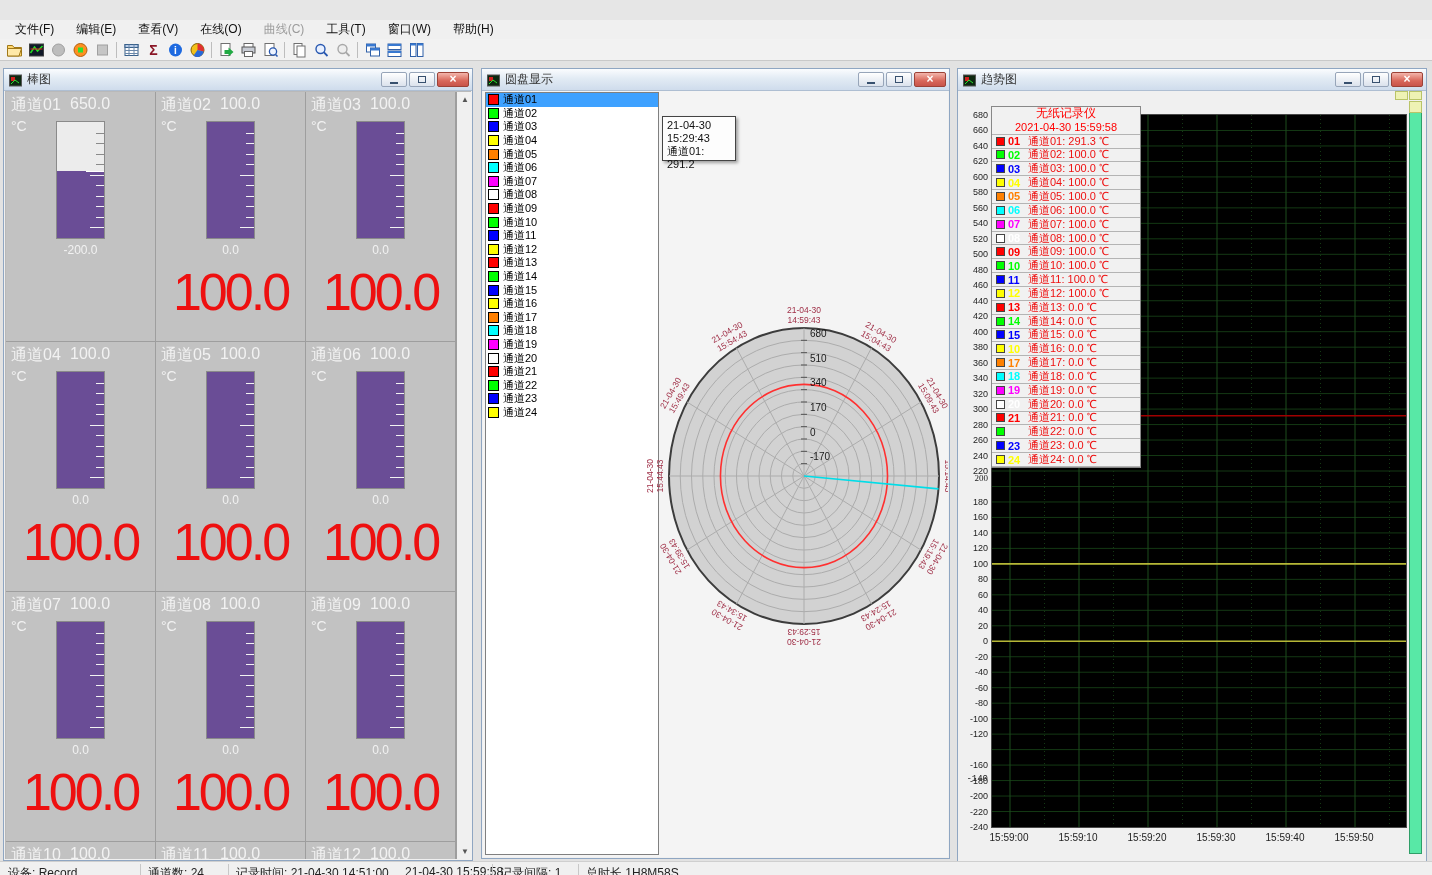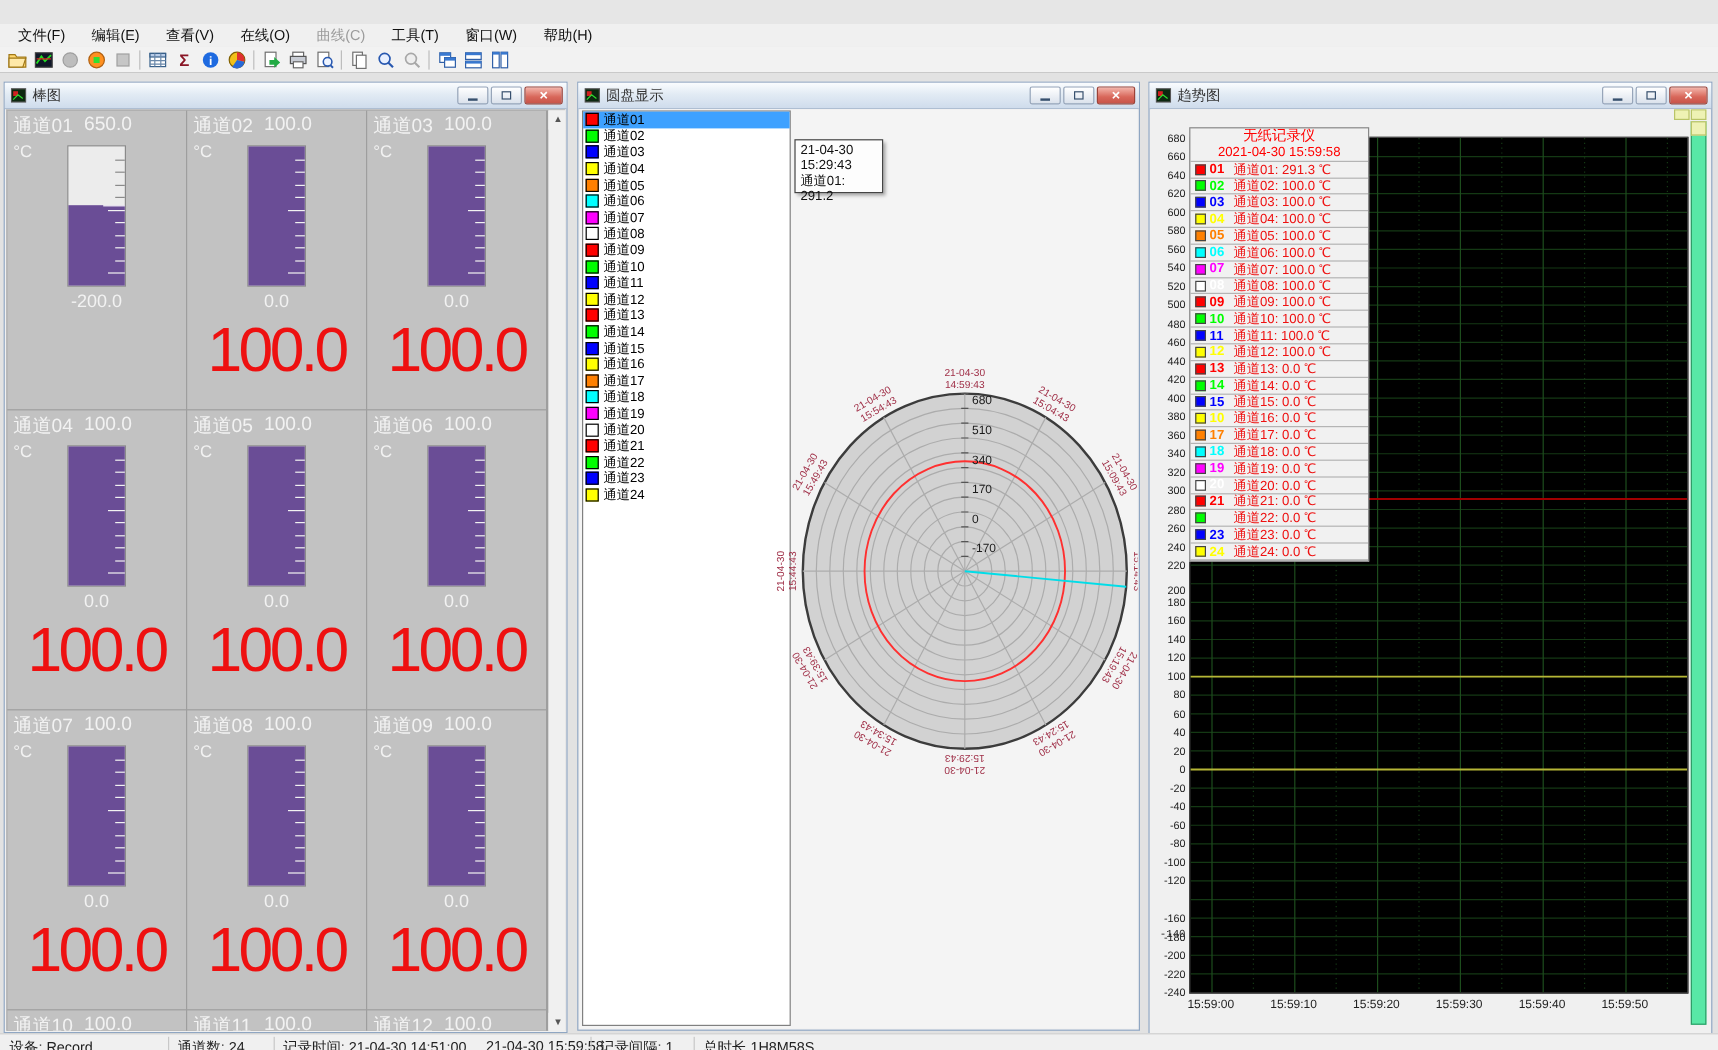--- a/index.html
+++ b/index.html
@@ -40,21 +40,21 @@
 
   
   .cells{position:absolute;left:1px;top:1px;width:451px;height:768px;overflow:hidden;background:#9e9e9e;display:grid;grid-template-columns:repeat(3,149px);grid-auto-rows:249px;gap:1px;}
   .bar-cell{position:relative;background:#c2c2c2;overflow:hidden;}
   .bc-name{position:absolute;left:5px;top:3px;width:56px;height:20px;overflow:hidden;white-space:nowrap;font-size:16px;color:#f2f2f2;}
   .bc-max{position:absolute;left:64px;top:3px;font-size:16px;color:#f2f2f2;}
   .bc-unit{position:absolute;left:5px;top:26px;font-size:14px;color:#f2f2f2;}
   .bc-frame{position:absolute;left:50px;top:29px;width:49px;height:118px;background:#ececec;border:1px solid #8a8a8a;}
   .bc-fill{position:absolute;left:0;right:0;bottom:0;background:#6a4d96;}
   .tick{position:absolute;right:0;height:1px;}
-  .bc-min{position:absolute;left:0;width:149px;top:151px;text-align:center;font-size:15px;color:#f2f2f2;}
+  .bc-min{position:absolute;left:0;width:149px;top:151px;text-align:center;font-size:12px;color:#f2f2f2;}
   .bc-value{position:absolute;left:0;right:0;top:170px;text-align:center;font-size:52px;letter-spacing:-3px;color:#ee1010;}
   .vscroll{position:absolute;left:452px;top:1px;width:16px;height:768px;background:#f0f0f0;}
   .vs-btn{position:absolute;left:0;width:16px;height:16px;background:#f0f0f0;color:#555;font-size:8px;text-align:center;line-height:16px;}
 
   
   .listbox{position:absolute;left:2px;top:1px;width:174px;height:763px;background:#fff;border:1px solid #808080;}
   .ls-item{display:flex;align-items:center;height:13.6px;padding-left:2px;font-size:11px;color:#000;white-space:nowrap;}
   .ls-item.selected{background:#3ea1ff;}
   .swatch{width:11px;height:11px;border:1px solid #000;margin-right:4px;flex:none;}
   .tooltip{position:absolute;left:179px;top:25px;width:74px;height:45px;background:#fdfdfd;border:1px solid #444;box-shadow:2px 2px 3px rgba(0,0,0,.35);font-size:11px;line-height:13px;padding:2px 4px;color:#111;}
@@ -874,21 +874,21 @@
           <div class="ty" style="top: 235.696px;">400</div>
           <div class="ty" style="top: 251.174px;">380</div>
           <div class="ty" style="top: 266.652px;">360</div>
           <div class="ty" style="top: 282.13px;">340</div>
           <div class="ty" style="top: 297.609px;">320</div>
           <div class="ty" style="top: 313.087px;">300</div>
           <div class="ty" style="top: 328.565px;">280</div>
           <div class="ty" style="top: 344.043px;">260</div>
           <div class="ty" style="top: 359.522px;">240</div>
           <div class="ty" style="top: 375px;">220</div>
-          <div class="ty" style="top: 396px;">200</div>
+          <div class="ty" style="top: 382px; font-family: Liberation Serif, serif;">200</div>
           <div class="ty" style="top: 405.957px;">180</div>
           <div class="ty" style="top: 421.435px;">160</div>
           <div class="ty" style="top: 436.913px;">140</div>
           <div class="ty" style="top: 452.391px;">120</div>
           <div class="ty" style="top: 467.87px;">100</div>
           <div class="ty" style="top: 483.348px;">80</div>
           <div class="ty" style="top: 498.826px;">60</div>
           <div class="ty" style="top: 514.304px;">40</div>
           <div class="ty" style="top: 529.783px;">20</div>
           <div class="ty" style="top: 545.261px;">0</div>

